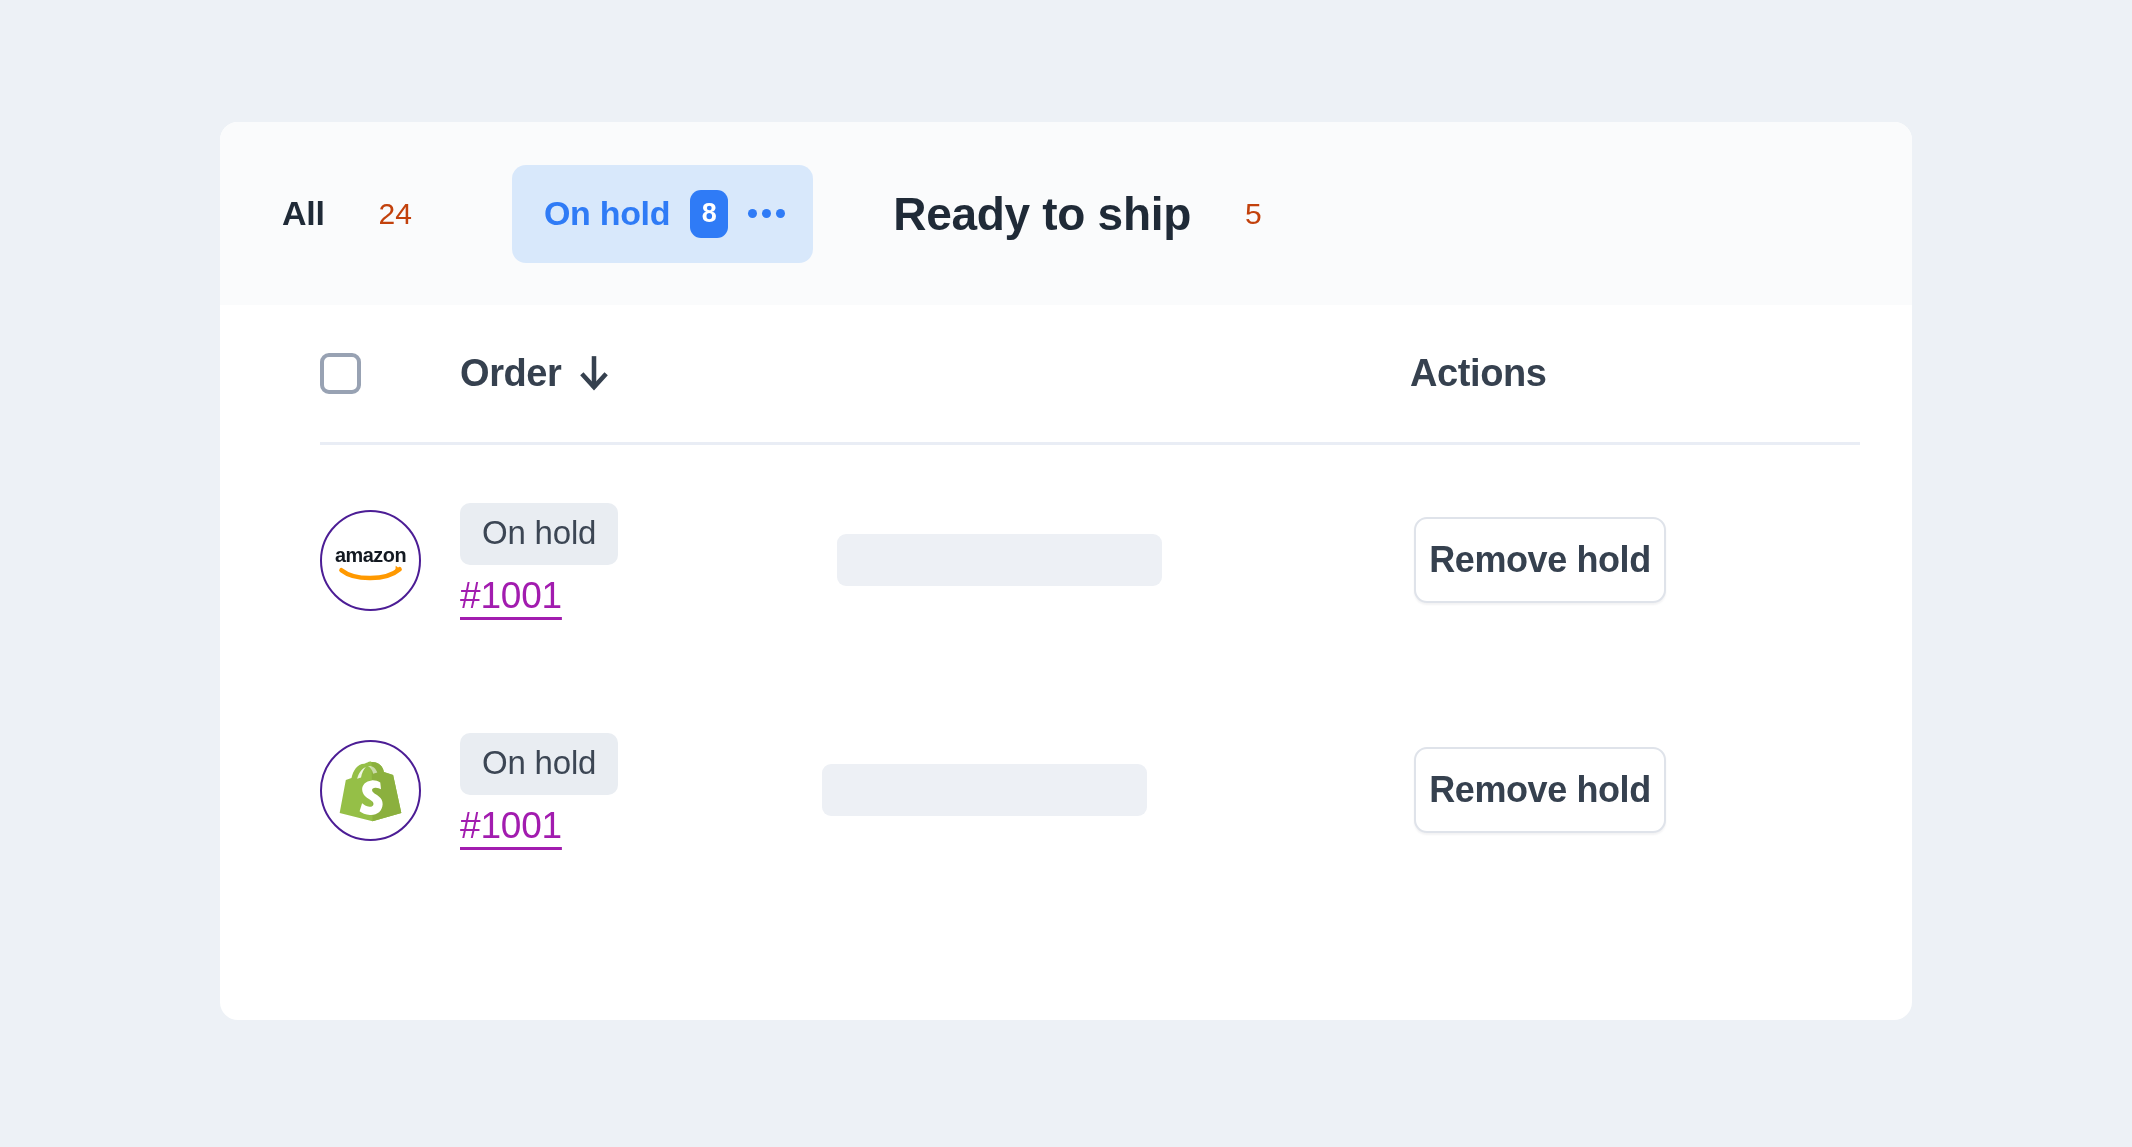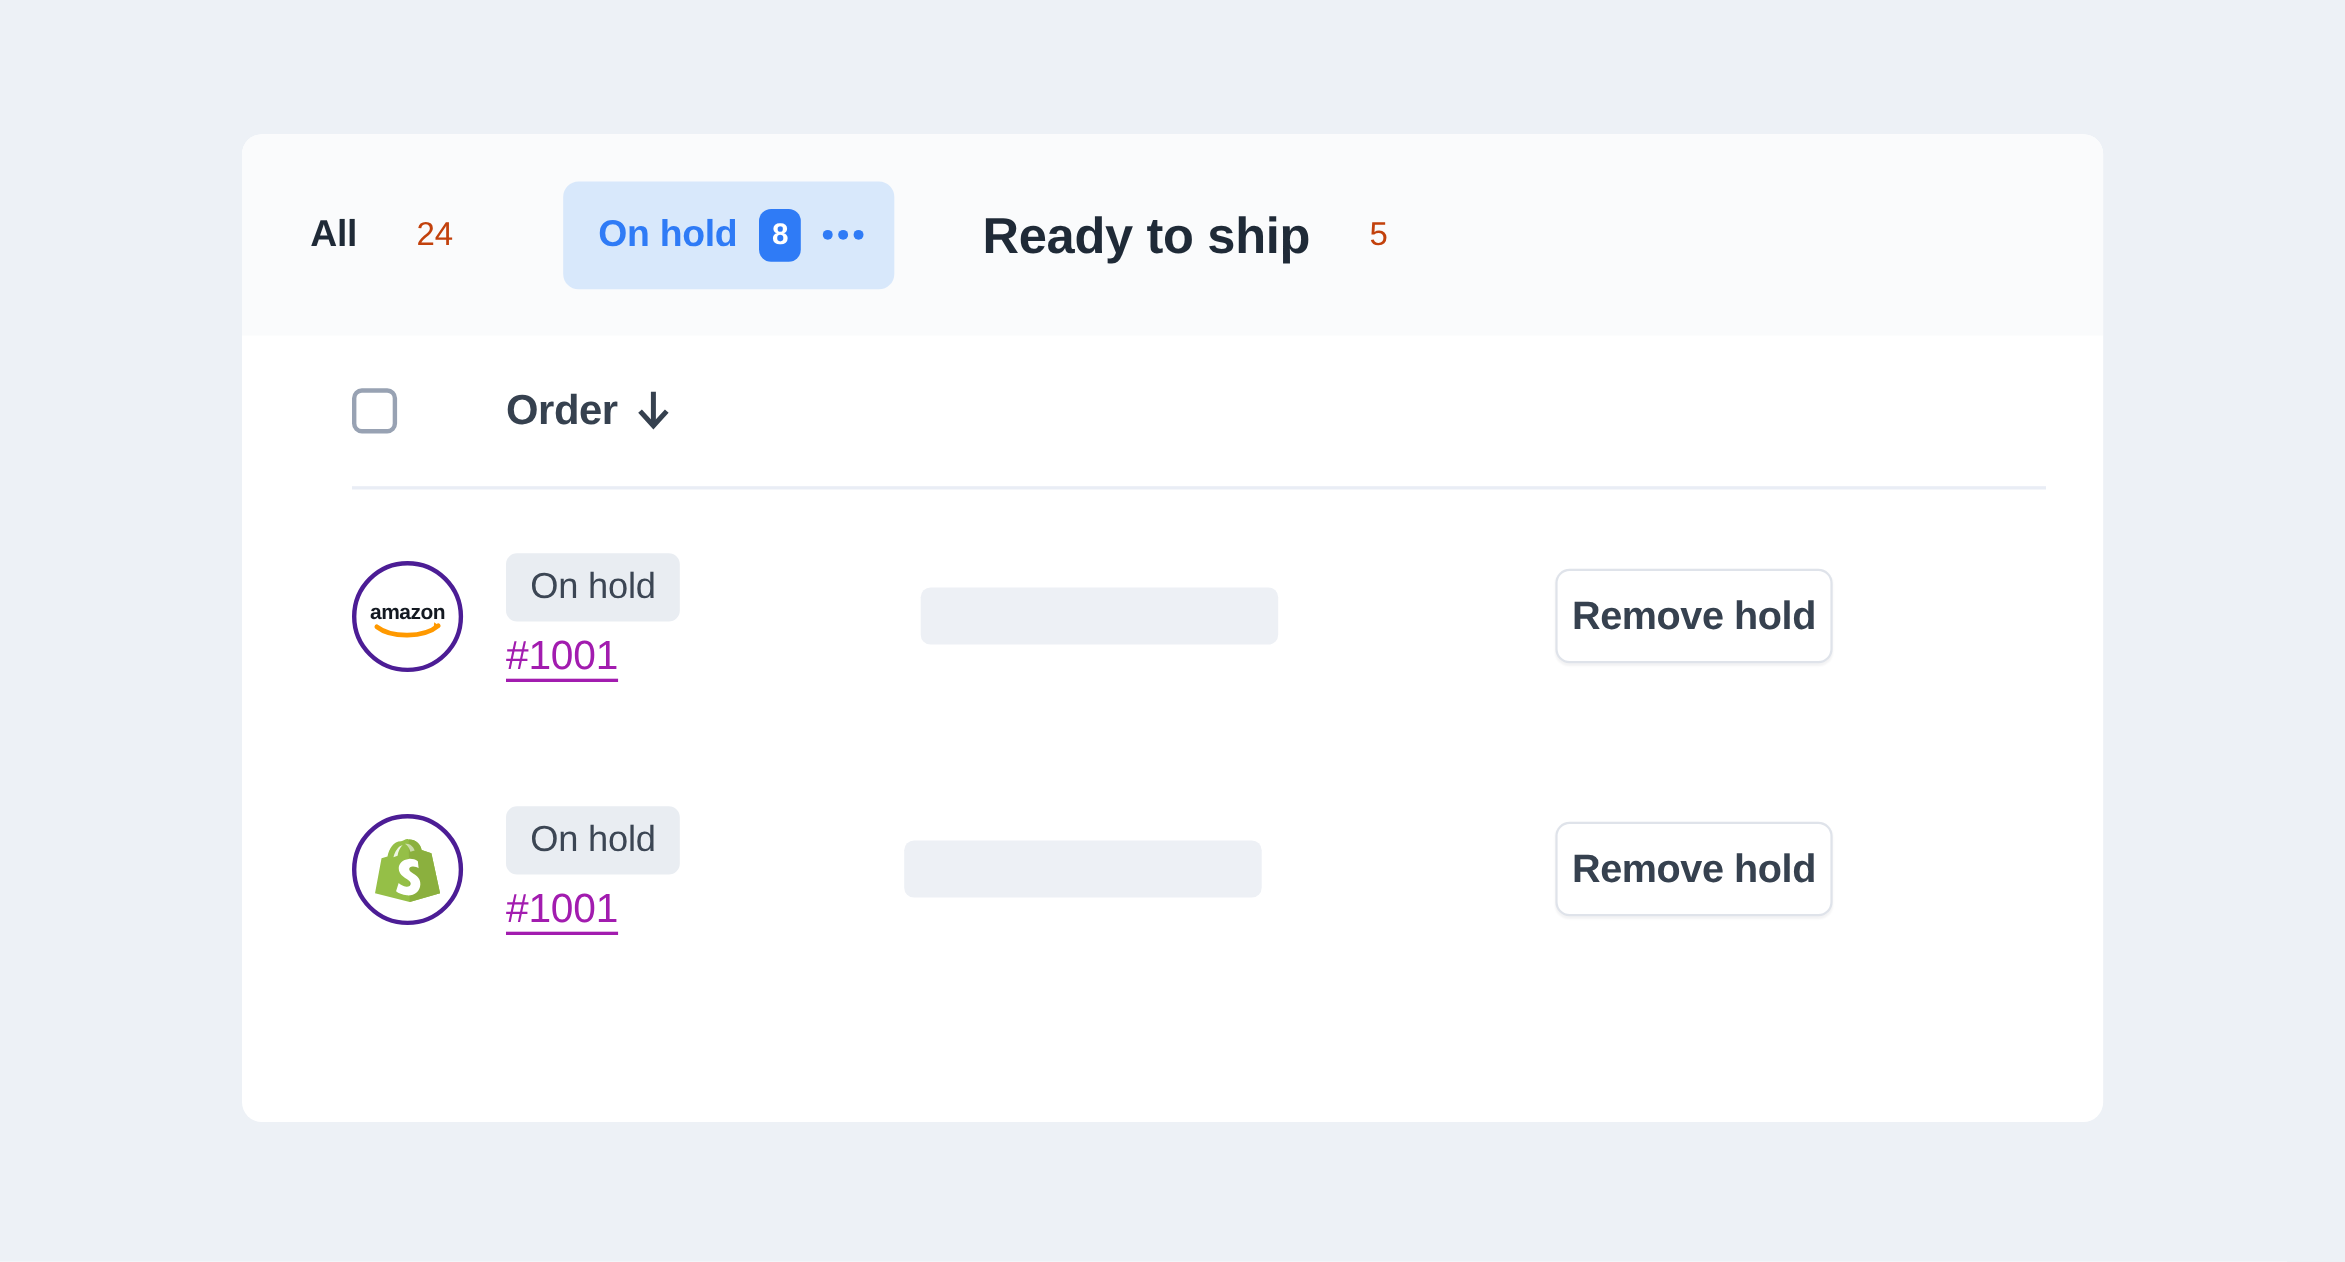--- a/index.html
+++ b/index.html
@@ -171,21 +171,21 @@
     display: flex;
     align-items: center;
     height: 230px;
     padding-left: 4px;
   }
 
   .avatar {
     width: 101px;
     height: 101px;
     border-radius: 50%;
-    border: 4px solid #4c1d95;
+    border: 2px solid #4c1d95;
     background: #ffffff;
     display: flex;
     align-items: center;
     justify-content: center;
     overflow: hidden;
   }
 
   .cell-order {
     display: flex;
     flex-direction: column;
@@ -278,20 +278,23 @@
           <span>Order</span>
           <span class="sort-arrow">
             <svg viewBox="0 0 24 26" width="34" height="38" aria-hidden="true">
               <path d="M12 2 L12 21" stroke="#36414f" stroke-width="3.2" stroke-linecap="square" fill="none"></path>
               <path d="M4.5 14 L12 22.2 L19.5 14" stroke="#36414f" stroke-width="3.2" fill="none" stroke-linecap="square" stroke-linejoin="miter"></path>
             </svg>
           </span>
         </span>
       </div>
       <div class="col-filler"></div>
+      <div class="col-action">
+        <span class="th-text">Actions</span>
+      </div>
     </div>
 
     <div class="divider"></div>
 
     <div class="row">
       <div class="col-check">
         <span class="avatar">
           <svg viewBox="0 0 100 100" width="101" height="101" aria-hidden="true">
             <g transform="translate(50,52)">
               <text x="0" y="0" text-anchor="middle" font-family="'Liberation Sans', sans-serif" font-size="20.5" font-weight="700" fill="#131921" letter-spacing="-0.5">amazon</text>

